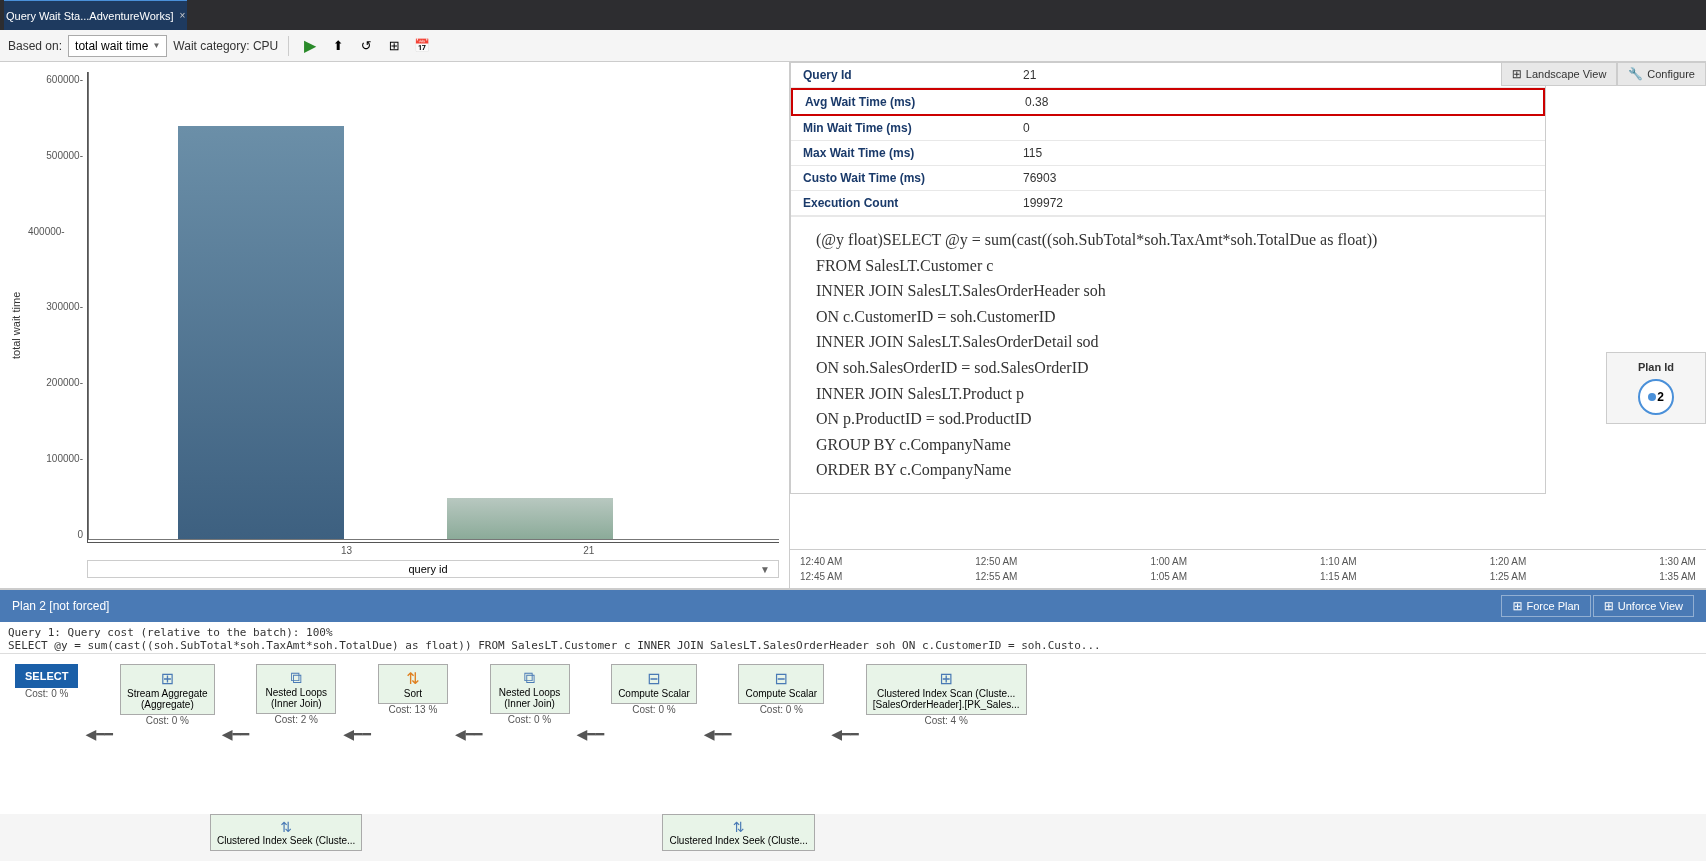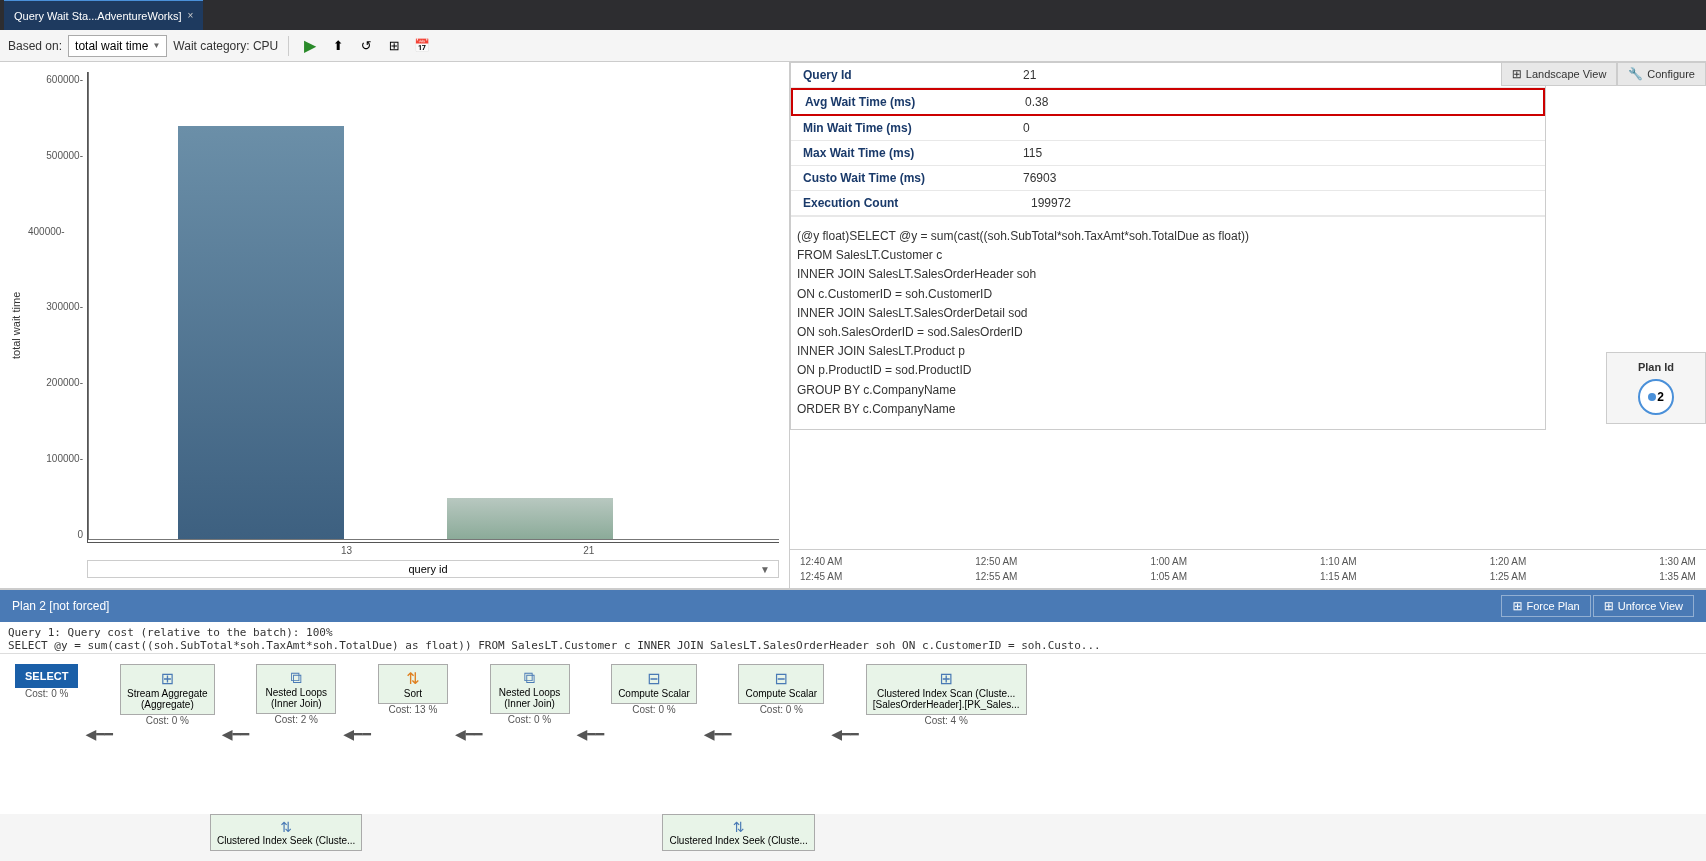--- a/index.html
+++ b/index.html
@@ -2,21 +2,21 @@
 <html><head>
   <meta charset="utf-8">
   <style>
     * { box-sizing: border-box; margin: 0; padding: 0; }
     body { font-family: 'Segoe UI', Arial, sans-serif; font-size: 12px; background: #f0f0f0; overflow: hidden; }
 
     .main-container { width: 1706px; height: 861px; display: flex; flex-direction: column; background: #f0f0f0; }
 
     
     .tab-bar { background: #2d2d30; display: flex; align-items: center; height: 30px; padding: 0 4px; }
-    .tab { background: #1e3a5f; color: #ffffff; padding: 4px 10px; font-size: 11px; display: flex; align-items: center; gap: 6px; border-top: 1px solid #4a90d9; height: 100%; }
+    .tab { background: #1e3a5f; color: #ffffff; padding: 4px 2px; font-size: 11px; display: flex; align-items: center; gap: 6px; border-top: 1px solid #4a90d9; height: 100%; }
     .tab-close { color: #ccc; cursor: pointer; font-size: 10px; }
 
     
     .toolbar { background: #f5f5f5; border-bottom: 1px solid #ccc; padding: 4px 8px; display: flex; align-items: center; gap: 6px; height: 32px; }
     .toolbar-label { font-size: 12px; color: #333; }
     .toolbar-dropdown { border: 1px solid #aaa; background: white; padding: 2px 6px; font-size: 12px; height: 22px; display: flex; align-items: center; gap: 4px; cursor: pointer; }
     .dropdown-arrow { font-size: 8px; color: #666; }
     .toolbar-separator { width: 1px; height: 20px; background: #ccc; margin: 0 4px; }
     .toolbar-btn { width: 22px; height: 22px; background: transparent; border: 1px solid transparent; display: flex; align-items: center; justify-content: center; cursor: pointer; font-size: 14px; }
 
@@ -160,26 +160,26 @@
           <span class="tooltip-key" style="font-weight:bold; color:#1a3a6a; width:220px; font-size:12px;">Max Wait Time (ms)</span>
           <span class="tooltip-value" style="font-size:12px;">115</span>
         </div>
 
 
         <div style="display:flex; padding:5px 12px; border-bottom:1px solid #e8e8e8;">
           <span class="tooltip-key" style="font-weight:bold; color:#1a3a6a; width:220px; font-size:12px;">Custo Wait Time (ms)</span>
           <span class="tooltip-value" style="font-size:12px;">76903</span>
         </div>
 
-        <div style="display:flex; padding:5px 12px; border-bottom:1px solid #e8e8e8;gap:8px;">
+        <div style="display:flex; padding:5px 12px; border-bottom:1px solid #e8e8e8;">
           <span class="tooltip-key" style="font-weight:bold; color:#1a3a6a; width:220px; font-size:12px;">Execution Count</span>
           <span class="tooltip-value" style="font-size:12px;">199972</span>
         </div>
 
-        <div style="padding:10px 6px; font-size:12px; color:#333; line-height:1.6; font-family:Liberation Sans, sans-serif; border-top:1px solid #e8e8e8;">
+        <div style="padding:10px 25px; font-size:16px; color:#333; line-height:1.6; font-family:Liberation Serif, serif; border-top:1px solid #e8e8e8;">
           <div>(@y float)SELECT @y = sum(cast((soh.SubTotal*soh.TaxAmt*soh.TotalDue as float))</div>
           <div>FROM SalesLT.Customer c</div>
           <div>INNER JOIN SalesLT.SalesOrderHeader soh</div>
           <div>ON c.CustomerID = soh.CustomerID</div>
           <div>INNER JOIN SalesLT.SalesOrderDetail sod</div>
           <div>ON soh.SalesOrderID = sod.SalesOrderID</div>
           <div>INNER JOIN SalesLT.Product p</div>
           <div>ON p.ProductID = sod.ProductID</div>
           <div>GROUP BY c.CompanyName</div>
           <div>ORDER BY c.CompanyName</div>

